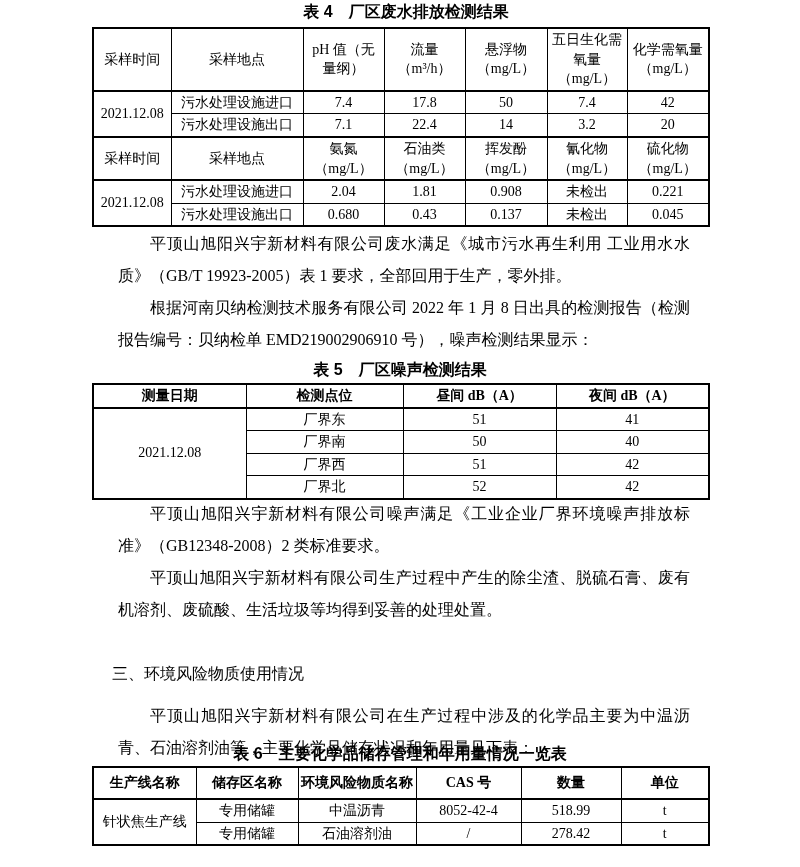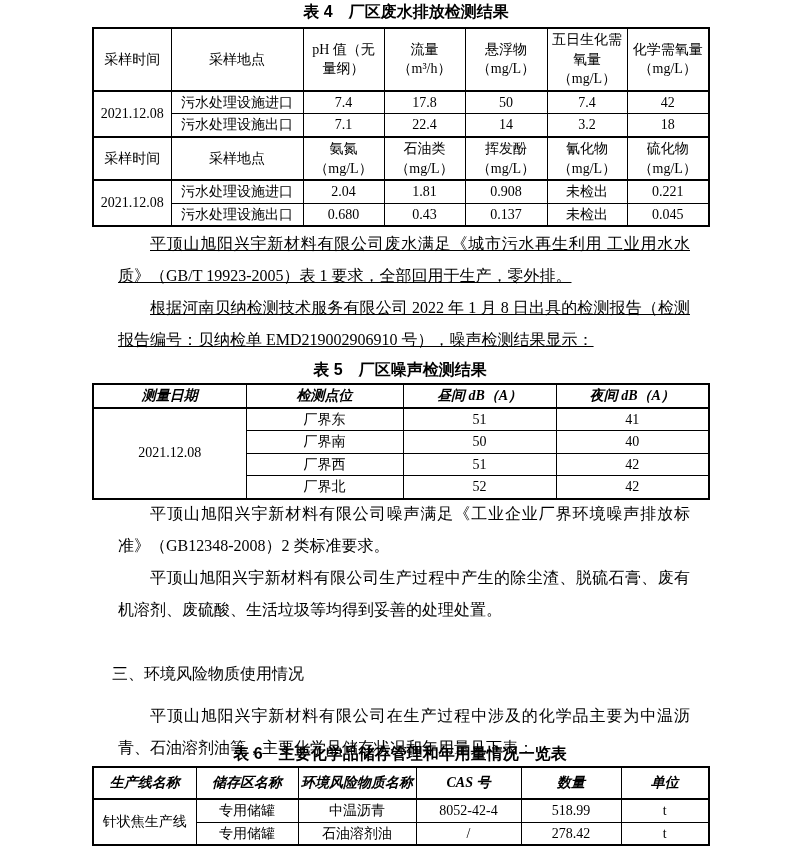--- a/index.html
+++ b/index.html
@@ -37,21 +37,21 @@
     border: 1px solid #000;
     text-align: center;
     vertical-align: middle;
     font-size: 14px;
     line-height: 1.4;
     padding: 1px 2px;
     overflow: hidden;
   }
   tr.sep td { border-bottom-width: 2px; }
   tr.sect td { border-top-width: 2px; border-bottom-width: 2px; }
-  tr.boldrow td { font-weight: bold; font-style: italic; }
+  tr.boldrow td { font-weight: bold; }
   tr.rh62 td { height: 62px; }
   tr.rh40 td { height: 40px; }
   tr.rh42 td { height: 32px; }
   tr.rh23 td { height: 23px; }
   tr.rh22 td { height: 22px; }
   tr.rh21 td { height: 21px; }
   tr.rh20 td { height: 20px; }
   .textblock {
     position: absolute;
     left: 118px;
@@ -64,21 +64,21 @@
   .section-heading {
     position: absolute;
     left: 112px;
     width: 568px;
     font-size: 16px;
     line-height: 32px;
     margin-top: 22px;
   }
   #caption4 { top: 1px; padding-left: 12px; }
   #table4   { top: 27px; }
-  #textblock1 { top: 228px; text-decoration: underline; }
+  #textblock1 { top: 228px; }
   #caption5 { top: 359px; }
   #table5   { top: 383px; }
   #textblock2 { top: 498px; }
   #heading3 { top: 636px; }
   #textblock3 { top: 700px; }
   #caption6 { top: 743px; }
   #table6   { top: 766px; }
 </style>
 </head>
 <body>
@@ -115,21 +115,21 @@
         <td>50</td>
         <td>7.4</td>
         <td>42</td>
       </tr>
       <tr class="rh22">
         <td>污水处理设施出口</td>
         <td>7.1</td>
         <td>22.4</td>
         <td>14</td>
         <td>3.2</td>
-        <td>18</td>
+        <td>20</td>
       </tr>
       <tr class="rh40 sect">
         <td>采样时间</td>
         <td>采样地点</td>
         <td>氨氮（mg/L）</td>
         <td>石油类（mg/L）</td>
         <td>挥发酚（mg/L）</td>
         <td>氰化物（mg/L）</td>
         <td>硫化物（mg/L）</td>
       </tr>

